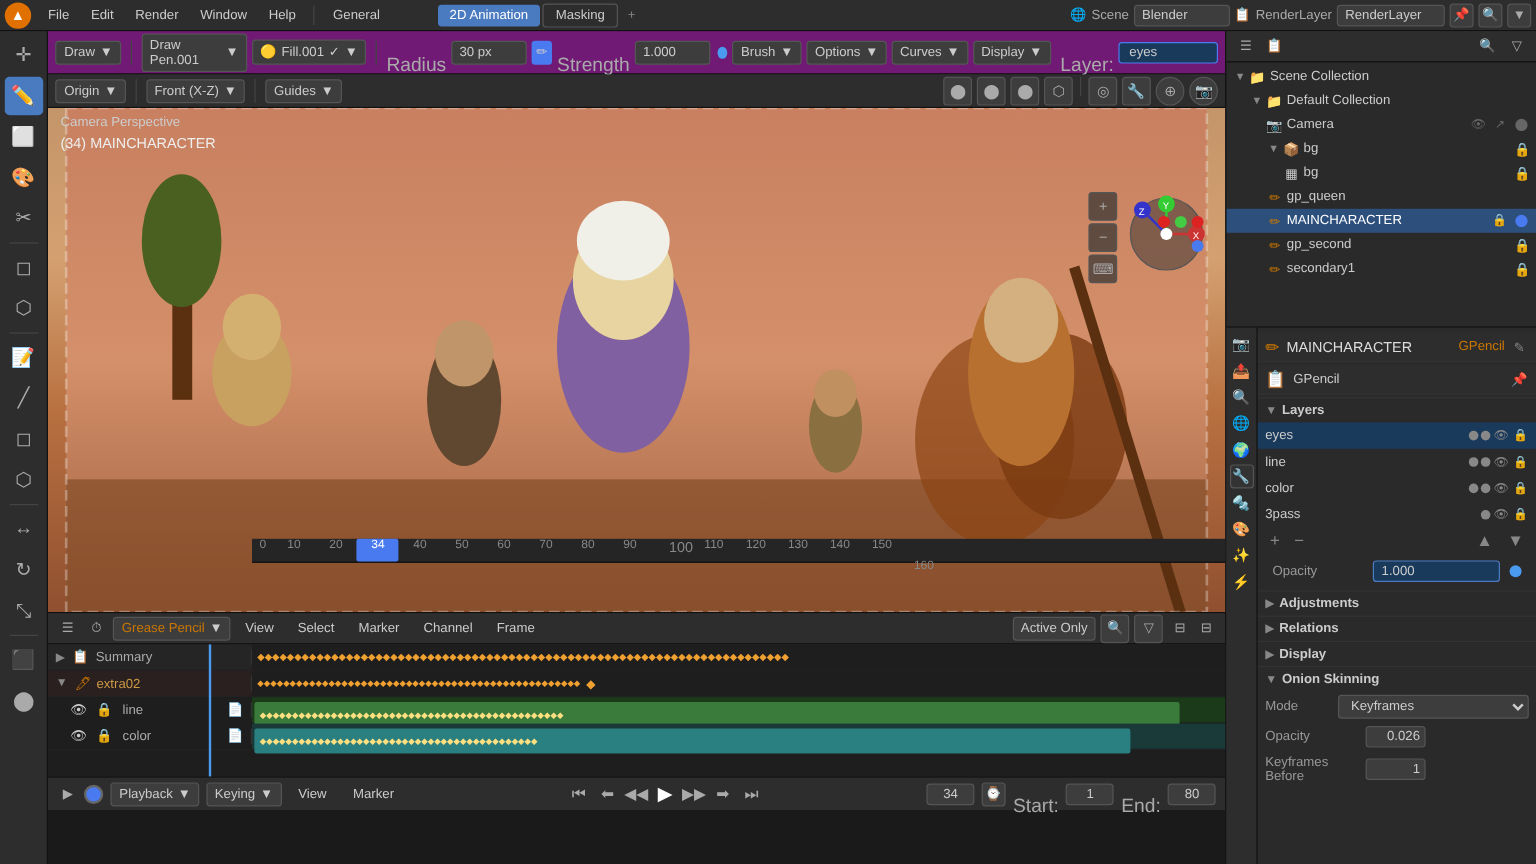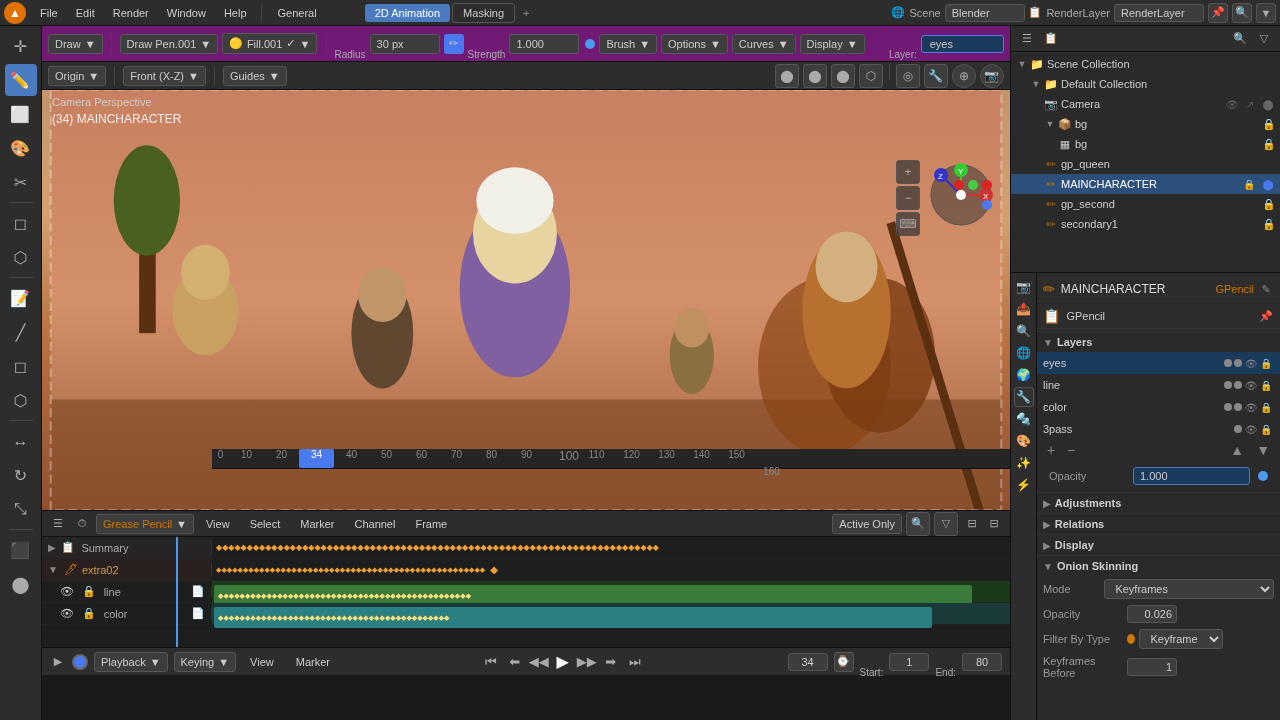--- a/index.html
+++ b/index.html
@@ -24,21 +24,21 @@
     .tool-btn.active { background: #4a7abf; color: white; }
     .tool-sep { width: 24px; height: 1px; background: #444; margin: 2px 0; }
 
     
     #center-area { flex: 1; display: flex; flex-direction: column; }
 
     
     #toolbar { height: 36px; background: #701a75; border-bottom: 1px solid #111; display: flex; align-items: center; padding: 0 6px; gap: 4px; }
     .toolbar-dropdown { background: #3d3d3d; border: 1px solid #555; border-radius: 3px; color: #ccc; padding: 3px 6px; font-size: 11px; cursor: pointer; display: flex; align-items: center; gap: 4px; }
     .toolbar-input { background: #3d3d3d; border: 1px solid #555; border-radius: 3px; color: #ccc; padding: 3px 6px; font-size: 11px; width: 70px; }
-    .toolbar-label { color: #aaa; font-size: 10px; margin-top: 22px; }
+    .toolbar-label { color: #aaa; font-size: 16px; margin-top: 22px; }
     .toolbar-sep { width: 1px; height: 20px; background: #444; margin: 0 4px; }
 
     
     #viewport { flex: 1; background: #404040; position: relative; overflow: hidden; }
     .viewport-ctrl-btn { width: 24px; height: 24px; background: #3d3d3d; border-radius: 3px; display: flex; align-items: center; justify-content: center; cursor: pointer; color: #aaa; font-size: 12px; border: 1px solid #555; }
 
     
     #right-panel { width: 270px; background: #2a2a2a; border-left: 1px solid #111; display: flex; flex-direction: column; }
     #right-panel-top { height: 26px; background: #2d2d2d; border-bottom: 1px solid #111; display: flex; align-items: center; padding: 0 6px; gap: 4px; }
     .panel-icon-btn { width: 20px; height: 20px; display: flex; align-items: center; justify-content: center; cursor: pointer; color: #aaa; border-radius: 2px; }
@@ -664,29 +664,20 @@
             <select class="dropdown-full">
               <option>Keyframes</option>
             </select>
           </div>
 
           <div class="field-row">
             <span class="field-label">Opacity</span>
             <div class="prop-number">0.026</div>
           </div>
 
-          <div class="field-row">
-            <span class="field-label">Filter By Type</span>
-            <div style="display:flex;align-items:center;gap:4px;">
-              <div style="width:10px;height:10px;border-radius:50%;background:#cc7700;"></div>
-              <select class="dropdown-full">
-                <option>Keyframe</option>
-              </select>
-            </div>
-          </div>
 
           <div class="field-row">
             <span class="field-label">Keyframes Before</span>
             <div class="prop-number">1</div>
           </div>
 
         </div>
 
       </div>
     </div>

